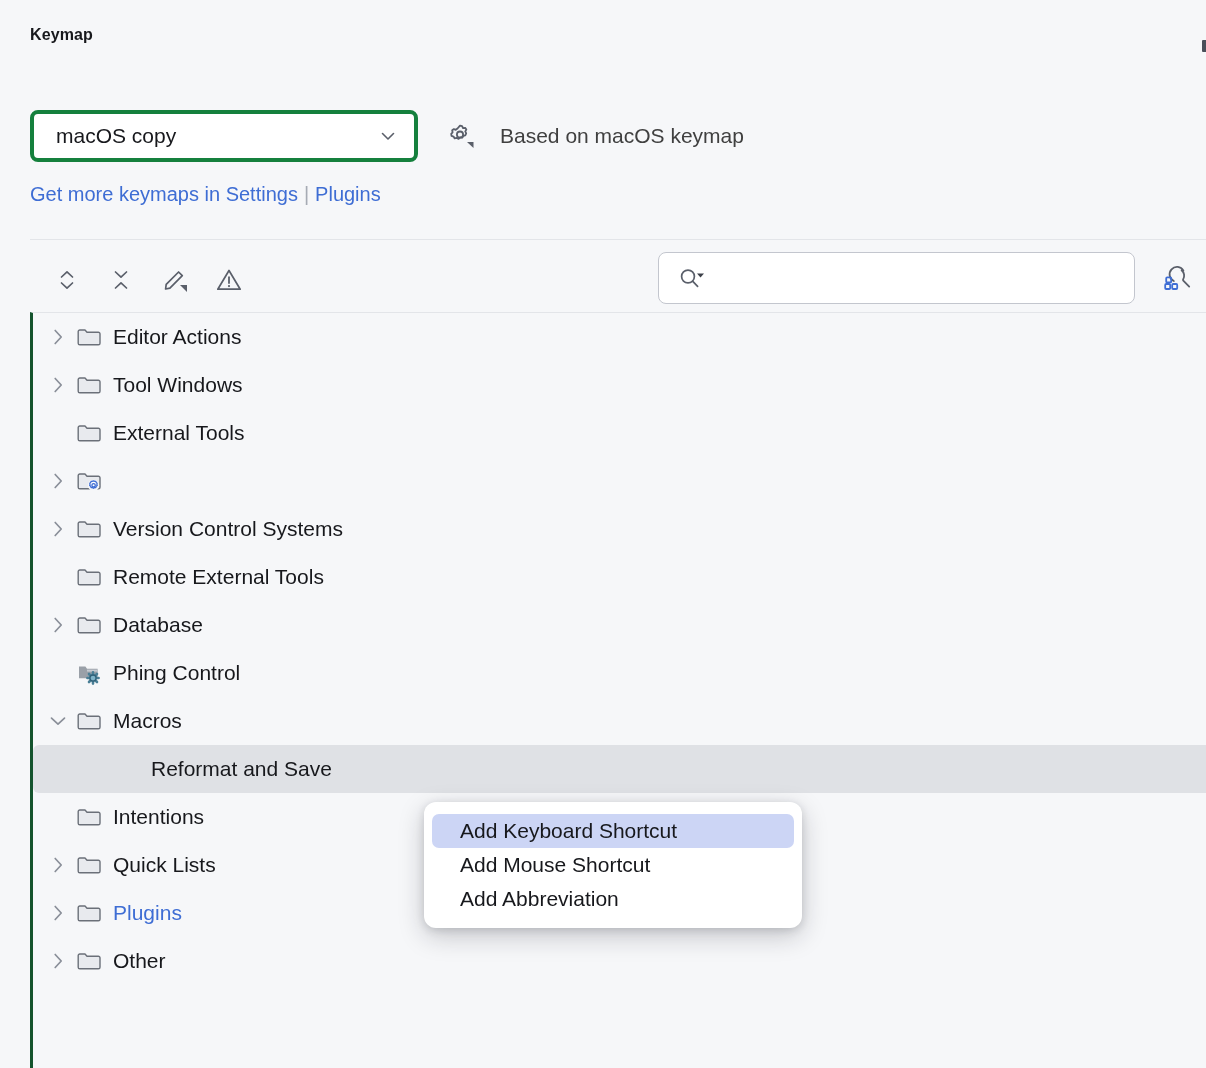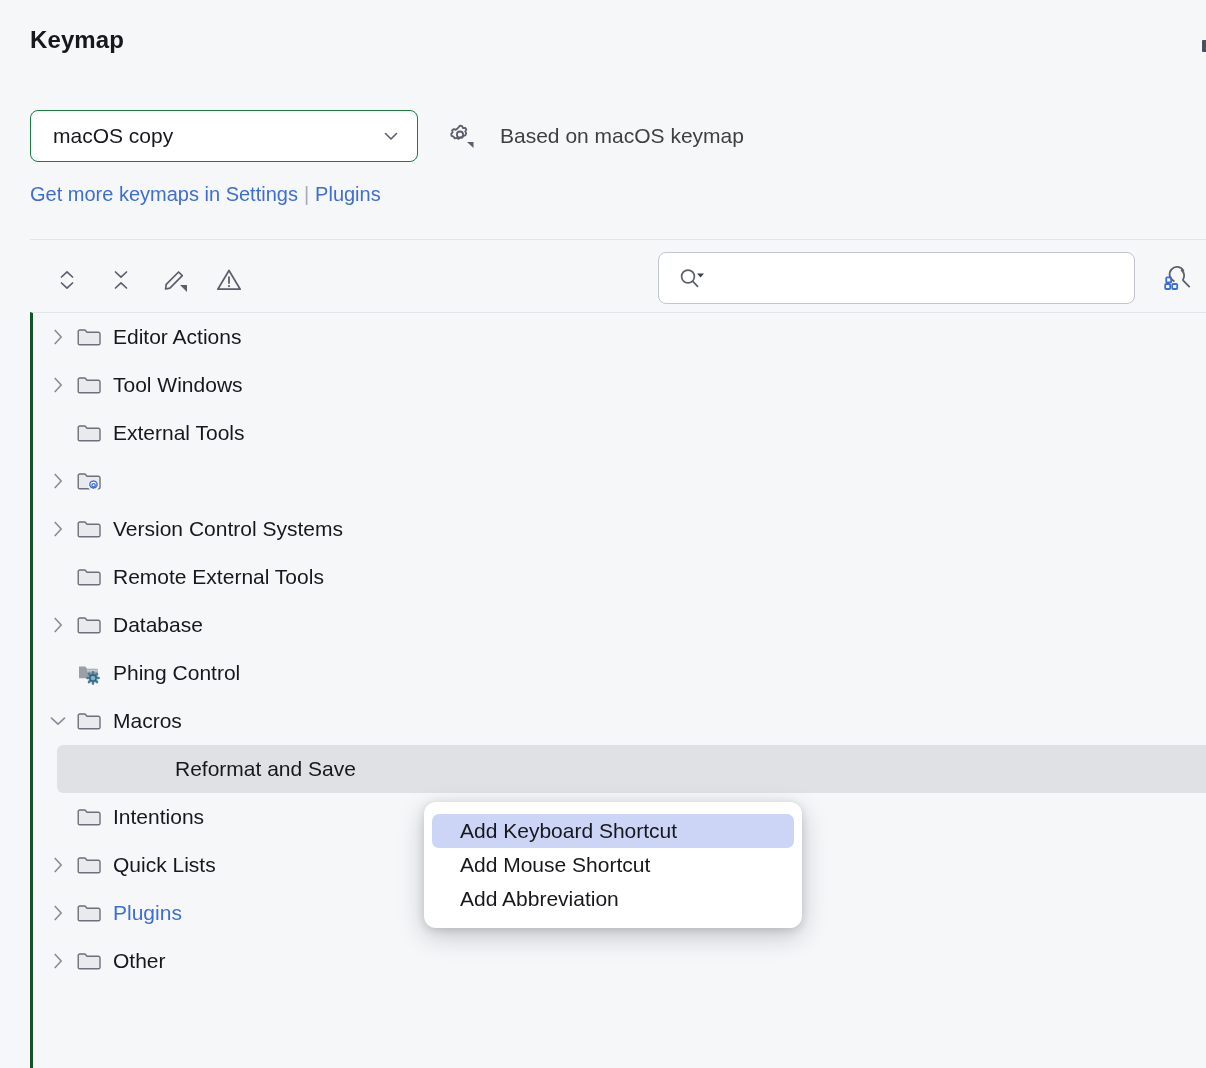--- a/index.html
+++ b/index.html
@@ -13,21 +13,21 @@
   #root {
     position: relative;
     width: 1206px; height: 1068px;
     background: #f6f7f9;
   }
 
   
   .page-title {
     position: absolute;
     left: 30px; top: 26px;
-    font-size: 24px;
+    font-size: 16px;
     font-weight: bold;
     color: #17181c;
     letter-spacing: .1px;
   }
   .corner-sliver {
     position: absolute;
     right: 0; top: 40px;
     width: 4px; height: 12px;
     background: #4a4f59;
     border-radius: 1px 0 0 1px;
@@ -37,21 +37,21 @@
   .keymap-row {
     position: absolute;
     left: 30px; top: 110px;
     display: flex;
     align-items: center;
     height: 52px;
   }
   .combo {
     width: 388px; height: 52px;
     background: #ffffff;
-    border: 1px solid #15803d;
+    border: 4px solid #15803d;
     border-radius: 8px;
     display: flex;
     align-items: center;
     padding: 0 16px 0 22px;
     cursor: default;
   }
   .combo-value {
     flex: 1;
     font-size: 21px;
     color: #17181c;
@@ -158,21 +158,20 @@
     position: relative;
     height: 48px;
     display: flex;
     align-items: center;
     cursor: default;
     padding-left: 12px;
   }
   .tree-row.selected {
     background: #dfe1e5;
     border-radius: 6px 0 0 6px;
-    margin-left: 24px;
   }
   .twisty {
     width: 26px; height: 26px;
     flex: 0 0 auto;
     display: flex; align-items: center; justify-content: center;
     margin-right: 4px;
     cursor: default;
   }
   .twisty.empty { visibility: hidden; }
   .node-icon {

